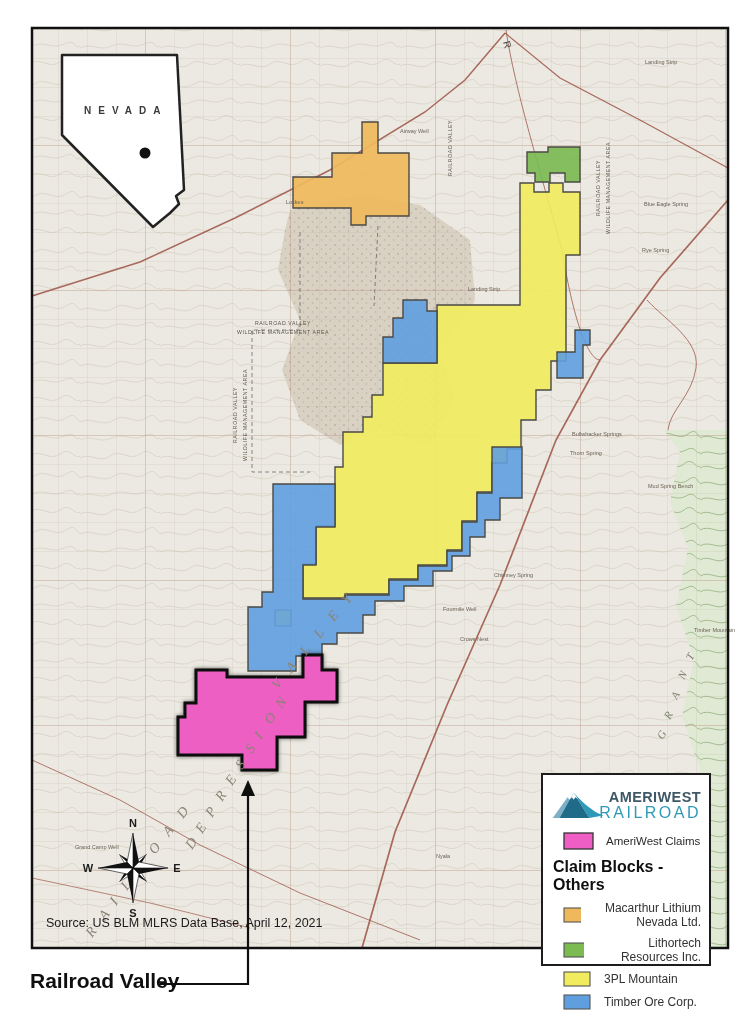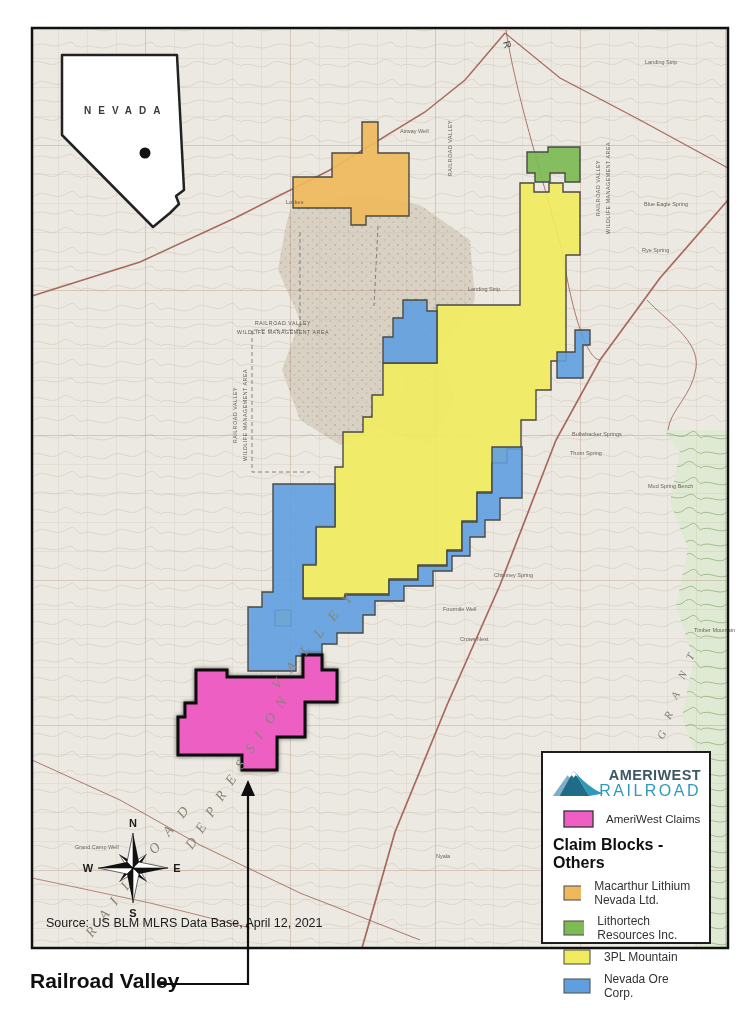--- a/index.html
+++ b/index.html
@@ -9,27 +9,27 @@
   .map-svg{position:absolute;left:0;top:0;}
   .small-label{font-size:5.5px;fill:#6b6257;font-family:"Liberation Sans",sans-serif;}
   .area-label{font-size:5.2px;fill:#5d564c;letter-spacing:.6px;font-family:"Liberation Sans",sans-serif;}
   .big-letter{font-size:14px;fill:#8a8376;font-style:italic;font-family:"Liberation Serif",serif;}
   .grant-letter{font-size:11px;fill:#78806c;font-style:italic;font-family:"Liberation Serif",serif;}
   .nevada-label{font-size:10px;font-weight:bold;fill:#3a3a3a;letter-spacing:7px;font-family:"Liberation Sans",sans-serif;}
   .compass-letter{font-size:11px;font-weight:bold;fill:#1c1c1c;font-family:"Liberation Sans",sans-serif;}
   .source-note{font-size:12.5px;fill:#1a1a1a;font-family:"Liberation Sans",sans-serif;}
   .road-letter{font-size:10px;fill:#444;font-family:"Liberation Sans",sans-serif;}
 
-  .legend{position:absolute;left:541px;top:751px;width:170px;height:193px;background:#ffffff;
+  .legend{position:absolute;left:541px;top:773px;width:170px;height:193px;background:#ffffff;
           border:2px solid #1d1d1d;box-sizing:border-box;padding:8px 8px 0 8px;}
   .logo-row{display:flex;align-items:center;justify-content:center;margin-top:2px;}
   .logo-text{text-align:right;margin-left:-4px;}
   .logo-line1{font-size:14.5px;font-weight:bold;color:#3e5866;letter-spacing:.4px;line-height:15px;}
   .logo-line2{font-size:16px;color:#2f9ab8;letter-spacing:2.5px;line-height:16px;}
-  .lg-row{display:flex;align-items:center;margin:7px 0 0 12px;}
+  .lg-row{display:flex;align-items:center;margin:7px 0 0 12px;text-align:right;}
   .lg-row .lab{font-size:12px;color:#333;margin-left:13px;}
   .lg-row .lab-big{font-size:11.5px;color:#2b2b2b;margin-left:12px;}
   .lg-heading{font-size:16px;font-weight:bold;color:#101010;margin:8px 0 0 2px;}
 
   .callout{position:absolute;left:30px;top:969px;font-size:21px;font-weight:bold;color:#0f0f0f;
            font-family:"Liberation Sans",sans-serif;}
 </style>
 </head>
 <body>
 
@@ -259,19 +259,19 @@
     <div class="lg-row">
       <svg width="28" height="16">
         <rect x="1" y="1" width="26" height="14" stroke="#555" stroke-width="1.1" fill="#f1ec5d"></rect>
       </svg>
       <span class="lab">3PL Mountain</span>
     </div>
     <div class="lg-row">
       <svg width="28" height="16">
         <rect x="1" y="1" width="26" height="14" stroke="#555" stroke-width="1.1" fill="#5f9fe0"></rect>
       </svg>
-      <span class="lab">Nevada Ore Corp.</span>
+      <span class="lab">Timber Ore Corp.</span>
     </div>
   </div>
 
   <div class="callout">Railroad Valley</div>
 
 </div>
 
 </body></html>

